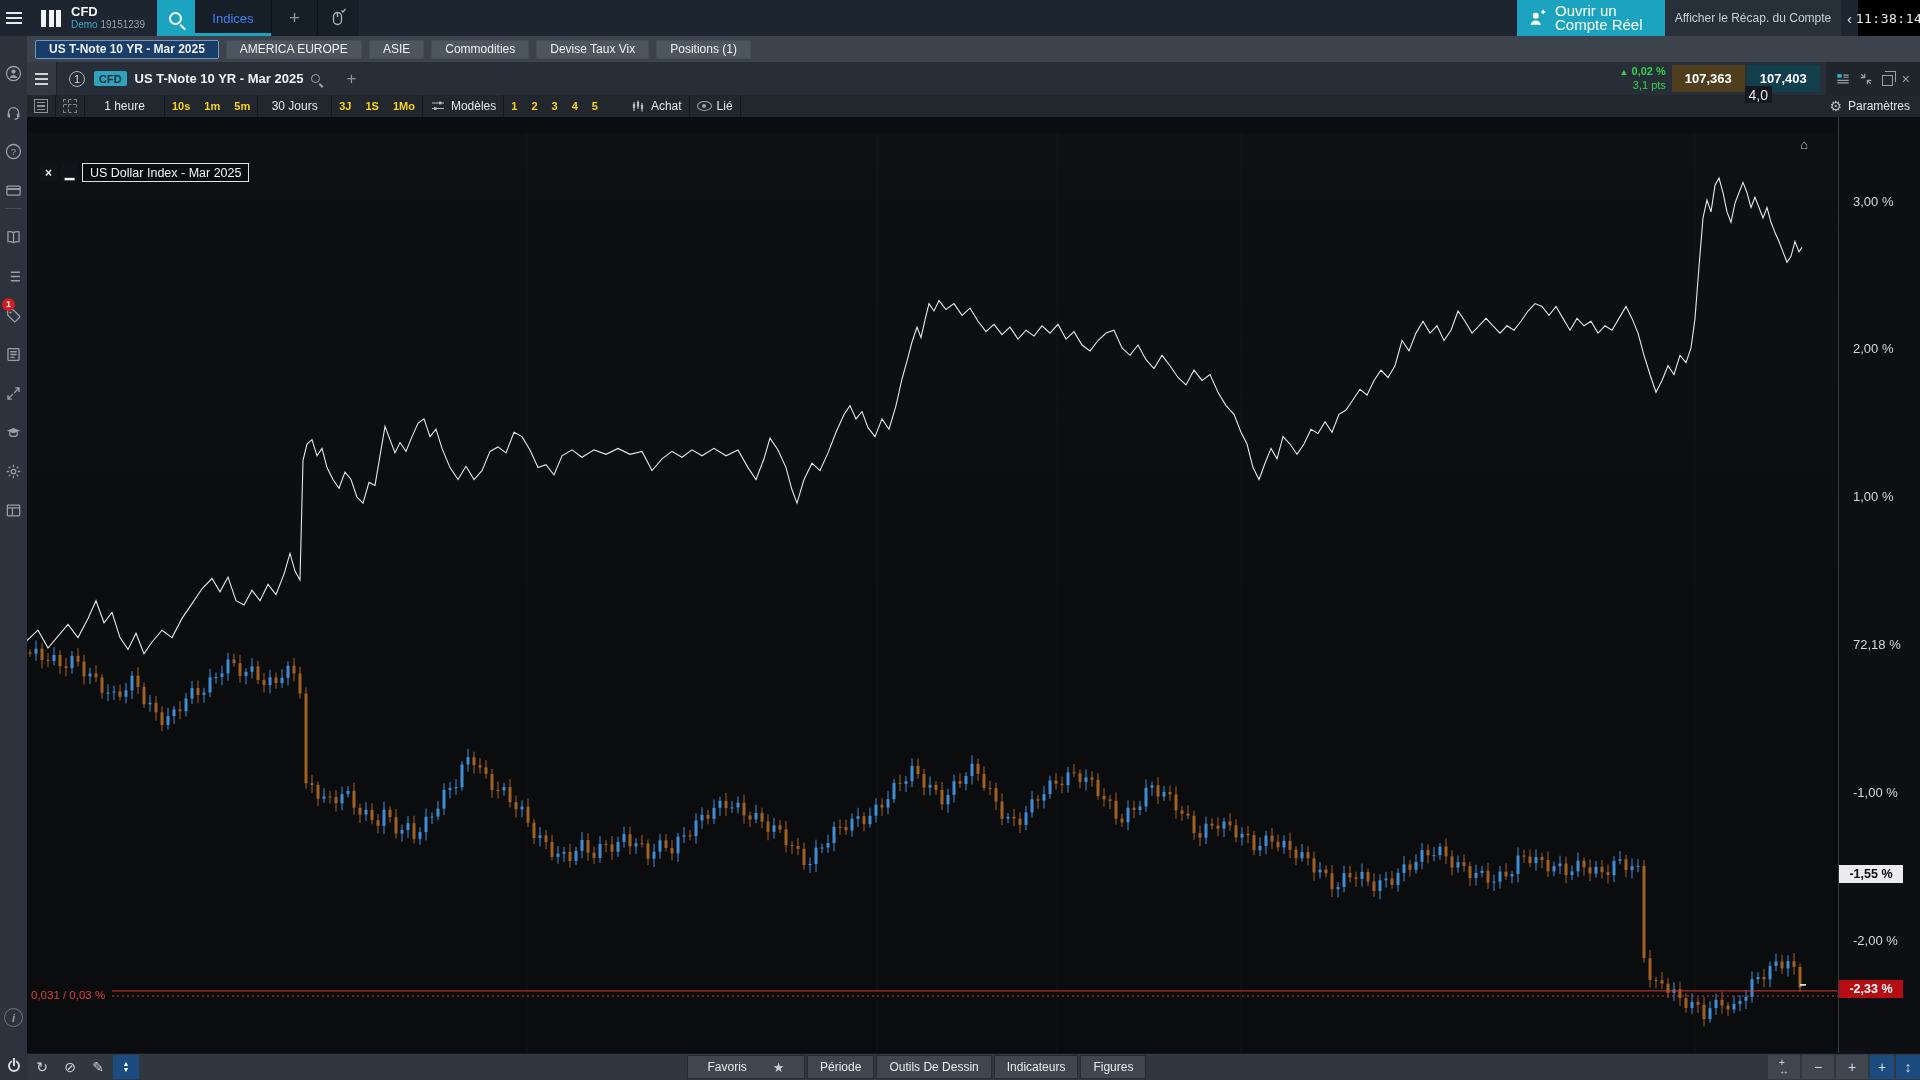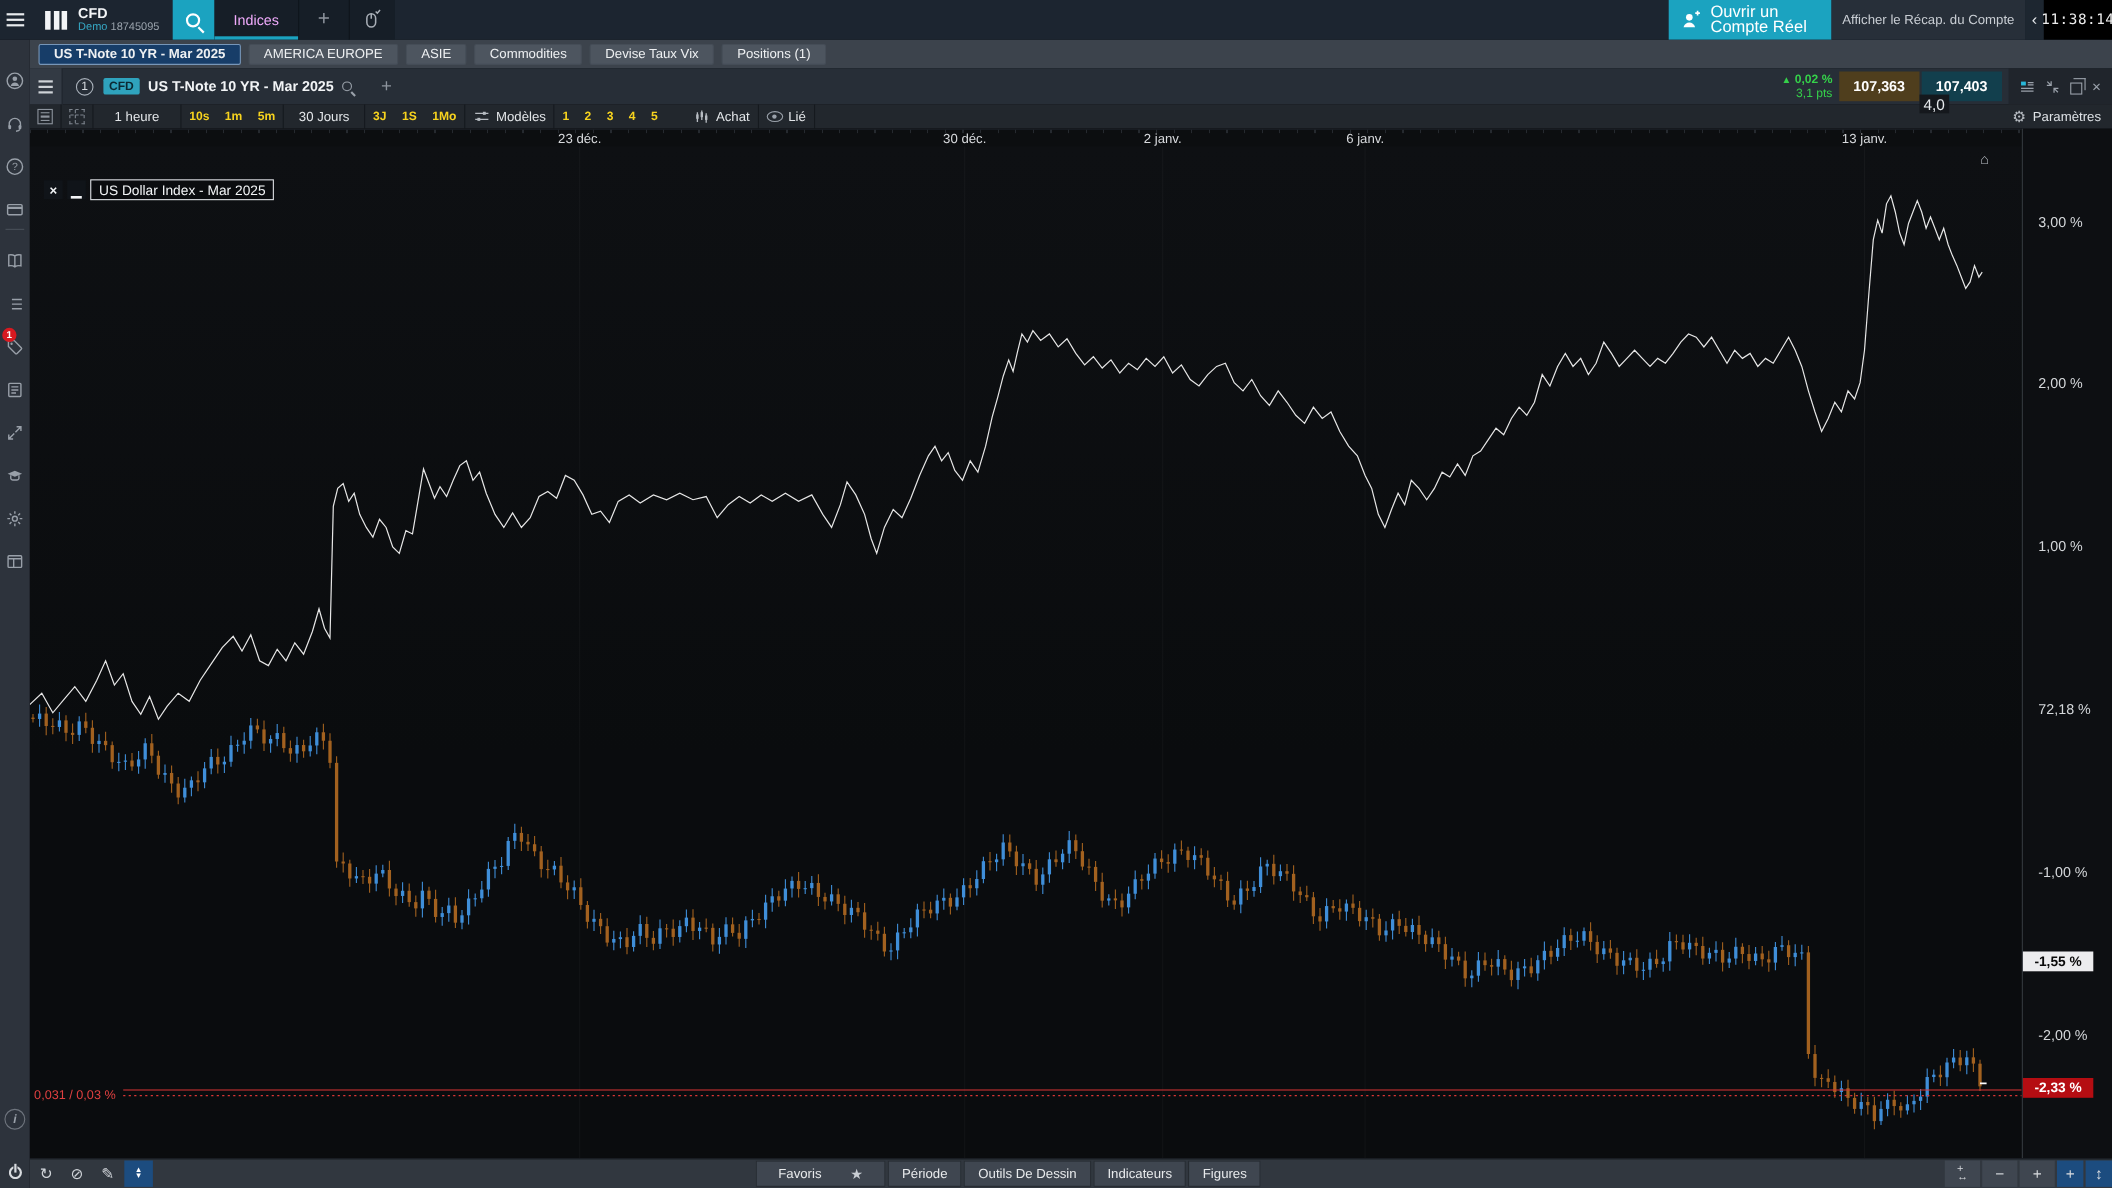--- a/index.html
+++ b/index.html
@@ -19,21 +19,21 @@
   .acct { margin-left:10px; display:flex; flex-direction:column; justify-content:center; min-width:58px;}
   .acct .t1 { color:#f4f6f8; font-size:13px; font-weight:bold; line-height:14px;}
   .acct .t2 { font-size:10px; line-height:12px;}
   .acct .t2 .demo { color:#36a9c6; } .acct .t2 .num { color:#9aa3ac; }
   .searchbtn { width:38px; margin-left:12px; background:#1ba3c0; display:flex;
                align-items:center; justify-content:center; cursor:pointer; }
   .mag { position:relative; width:13px; height:13px; border:2px solid #fff; border-radius:50%; }
   .mag::after { content:""; position:absolute; left:10px; top:10px; width:7px; height:2px;
                 background:#fff; transform:rotate(45deg); transform-origin:0 0; }
   .wstab { position:relative; min-width:76px; padding:0 16px; display:flex; align-items:center;
-           justify-content:center; color:#f0abfc; font-size:13px; background:#161e27; cursor:pointer; }
+           justify-content:center; color:#3b82f6; font-size:13px; background:#161e27; cursor:pointer; }
   .wstab.active::after { content:""; position:absolute; left:0; right:0; bottom:0; height:3px; background:#1ba3c0; }
   .plustab { width:46px; display:flex; align-items:center; justify-content:center; color:#8d949d;
              font-size:19px; background:#161e27; border-left:1px solid #0e141b; cursor:pointer; }
   .mousetab { width:42px; display:flex; align-items:center; justify-content:center;
               background:#161e27; border-left:1px solid #0e141b; cursor:pointer; color:#a8aeb6;}
   .tb-spacer { flex:1; }
   .openreal { width:148px; background:#1ba3c0; color:#fff; display:flex; align-items:center;
               gap:8px; padding:0 10px; cursor:pointer; }
   .openreal .txt { font-size:15px; line-height:14px; }
   .recap { width:176px; background:#272f39; color:#c9ced4; font-size:12px; display:flex;
@@ -181,21 +181,21 @@
         <i></i>
       </div>
     <div class="logo">
         <i></i>
         <i></i>
         <i></i>
       </div>
     <div class="acct">
       <span class="t1">CFD</span>
       <span class="t2"><span class="demo">Demo</span>
-        <span class="num">18745095</span></span>
+        <span class="num">19151239</span></span>
     </div>
     <div class="searchbtn">
         <span class="mag"></span>
       </div>
     <div class="wstab active">Indices</div>
     <div class="plustab">+</div>
     <div class="mousetab">
       <svg width="20" height="20" viewBox="0 0 20 20">
         <rect x="5.5" y="4.5" width="8" height="12" rx="4" fill="none" stroke="#a8aeb6" stroke-width="1.4"></rect>
         <line x1="9.5" y1="4.5" x2="9.5" y2="9" stroke="#a8aeb6" stroke-width="1.4"></line>
@@ -394,27 +394,20 @@
     <div class="ct-btn">
       <span class="eye"></span>
       <span>Lié</span>
     </div>
     <div class="ct-right">
       <span class="gear-u">⚙</span>
       <span>Paramètres</span>
     </div>
   </div>
 
-  <div class="dateaxis">
-      <span class="dlabel" style="left: 500px;">23 déc.</span>
-      <span class="dlabel" style="left: 850px;">30 déc.</span>
-      <span class="dlabel" style="left: 1030px;">2 janv.</span>
-      <span class="dlabel" style="left: 1214px;">6 janv.</span>
-      <span class="dlabel" style="left: 1668px;">13 janv.</span>
-    </div>
 
   <div class="plot">
     <div id="chartsvg">
         <svg width="1811" height="920" viewBox="0 0 1811 920">
           <line x1="500" y1="0" x2="500" y2="920" stroke="rgba(255,255,255,0.035)" stroke-width="1"></line>
           <line x1="850" y1="0" x2="850" y2="920" stroke="rgba(255,255,255,0.035)" stroke-width="1"></line>
           <line x1="1030" y1="0" x2="1030" y2="920" stroke="rgba(255,255,255,0.035)" stroke-width="1"></line>
           <line x1="1214" y1="0" x2="1214" y2="920" stroke="rgba(255,255,255,0.035)" stroke-width="1"></line>
           <line x1="1668" y1="0" x2="1668" y2="920" stroke="rgba(255,255,255,0.035)" stroke-width="1"></line>
           <g>

